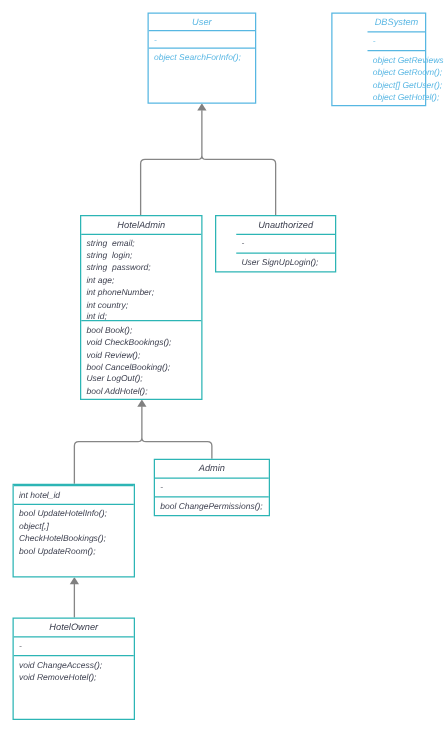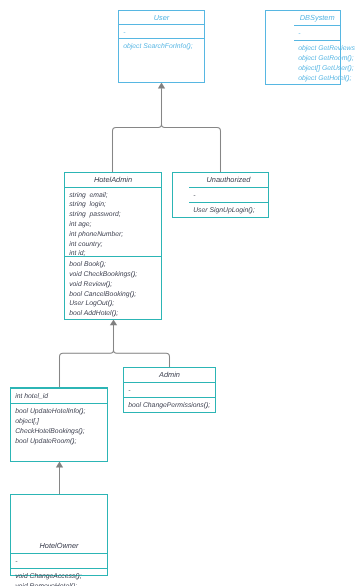--- a/index.html
+++ b/index.html
@@ -118,21 +118,21 @@
       <div class="title">Admin</div>
     </div>
     <div class="sec attrs" style="height:15px;">
       <div class="row">-</div>
     </div>
     <div class="sec methods">
       <div class="row">bool ChangePermissions();</div>
     </div>
   </div>
   <div class="uclass" style="left:10px;top:494px;width:98px;height:82px;">
-    <div class="sec title-sec" style="height:14px;margin-top:44px;">
+    <div class="sec title-sec" style="height:14px;">
       <div class="title">HotelOwner</div>
     </div>
     <div class="sec attrs" style="height:15px;">
       <div class="row">-</div>
     </div>
     <div class="sec methods">
       <div class="row">void ChangeAccess();</div>
       <div class="row">void RemoveHotel();</div>
     </div>
   </div>

